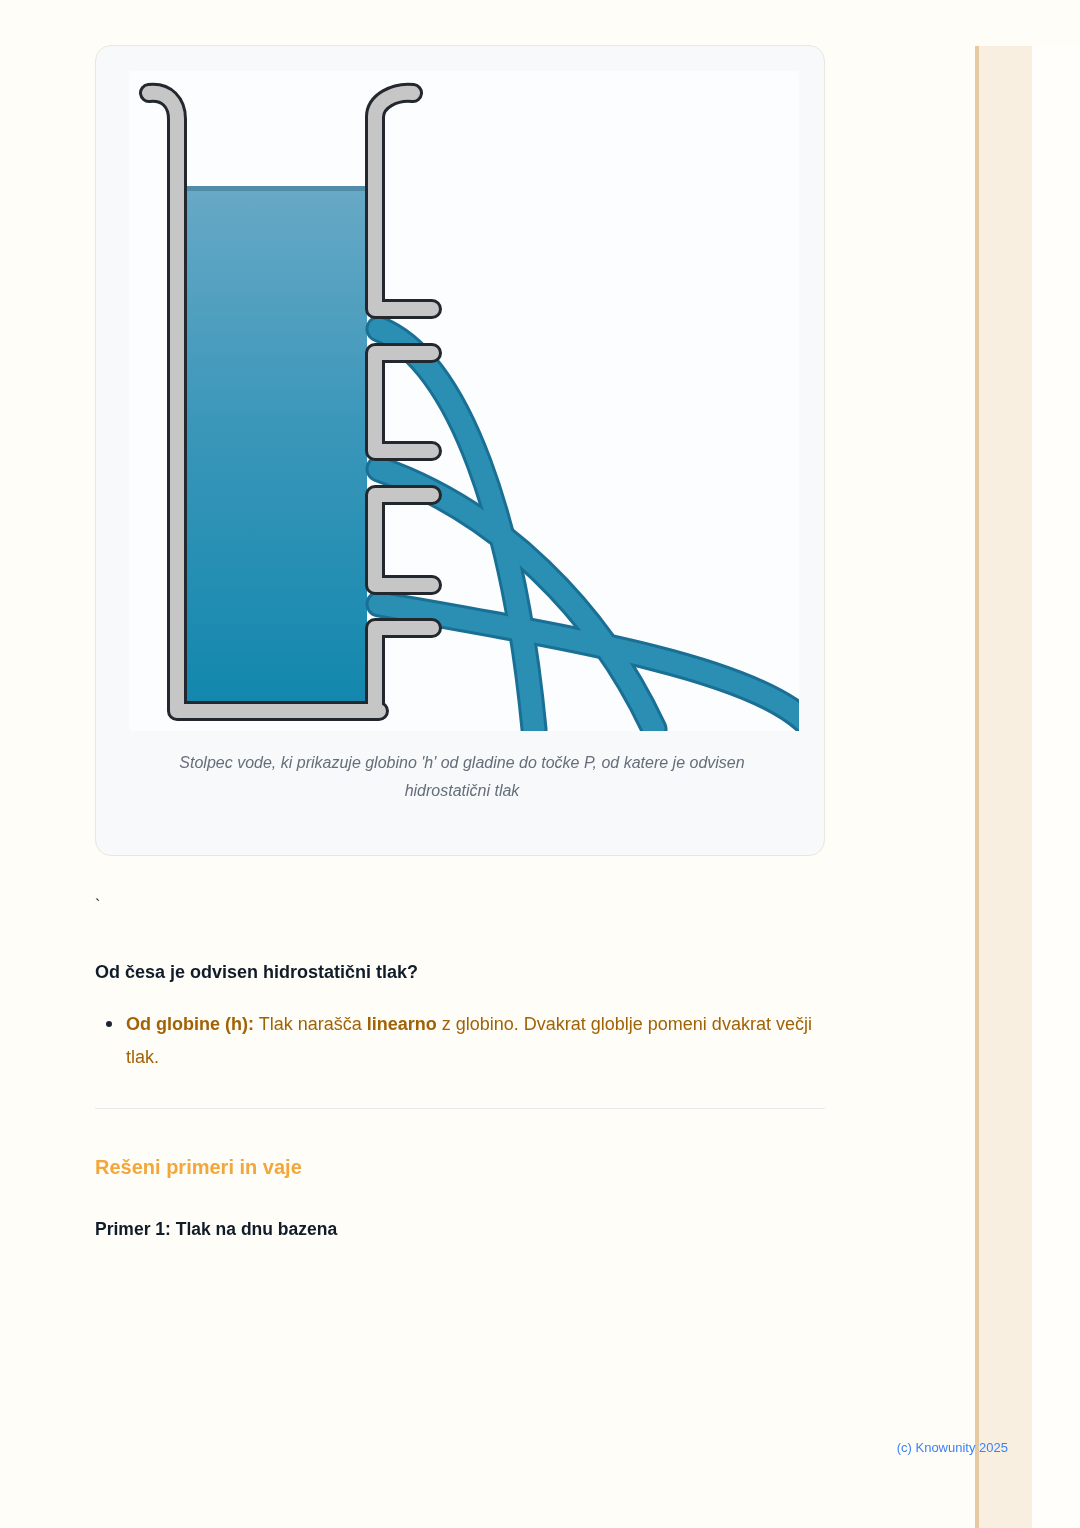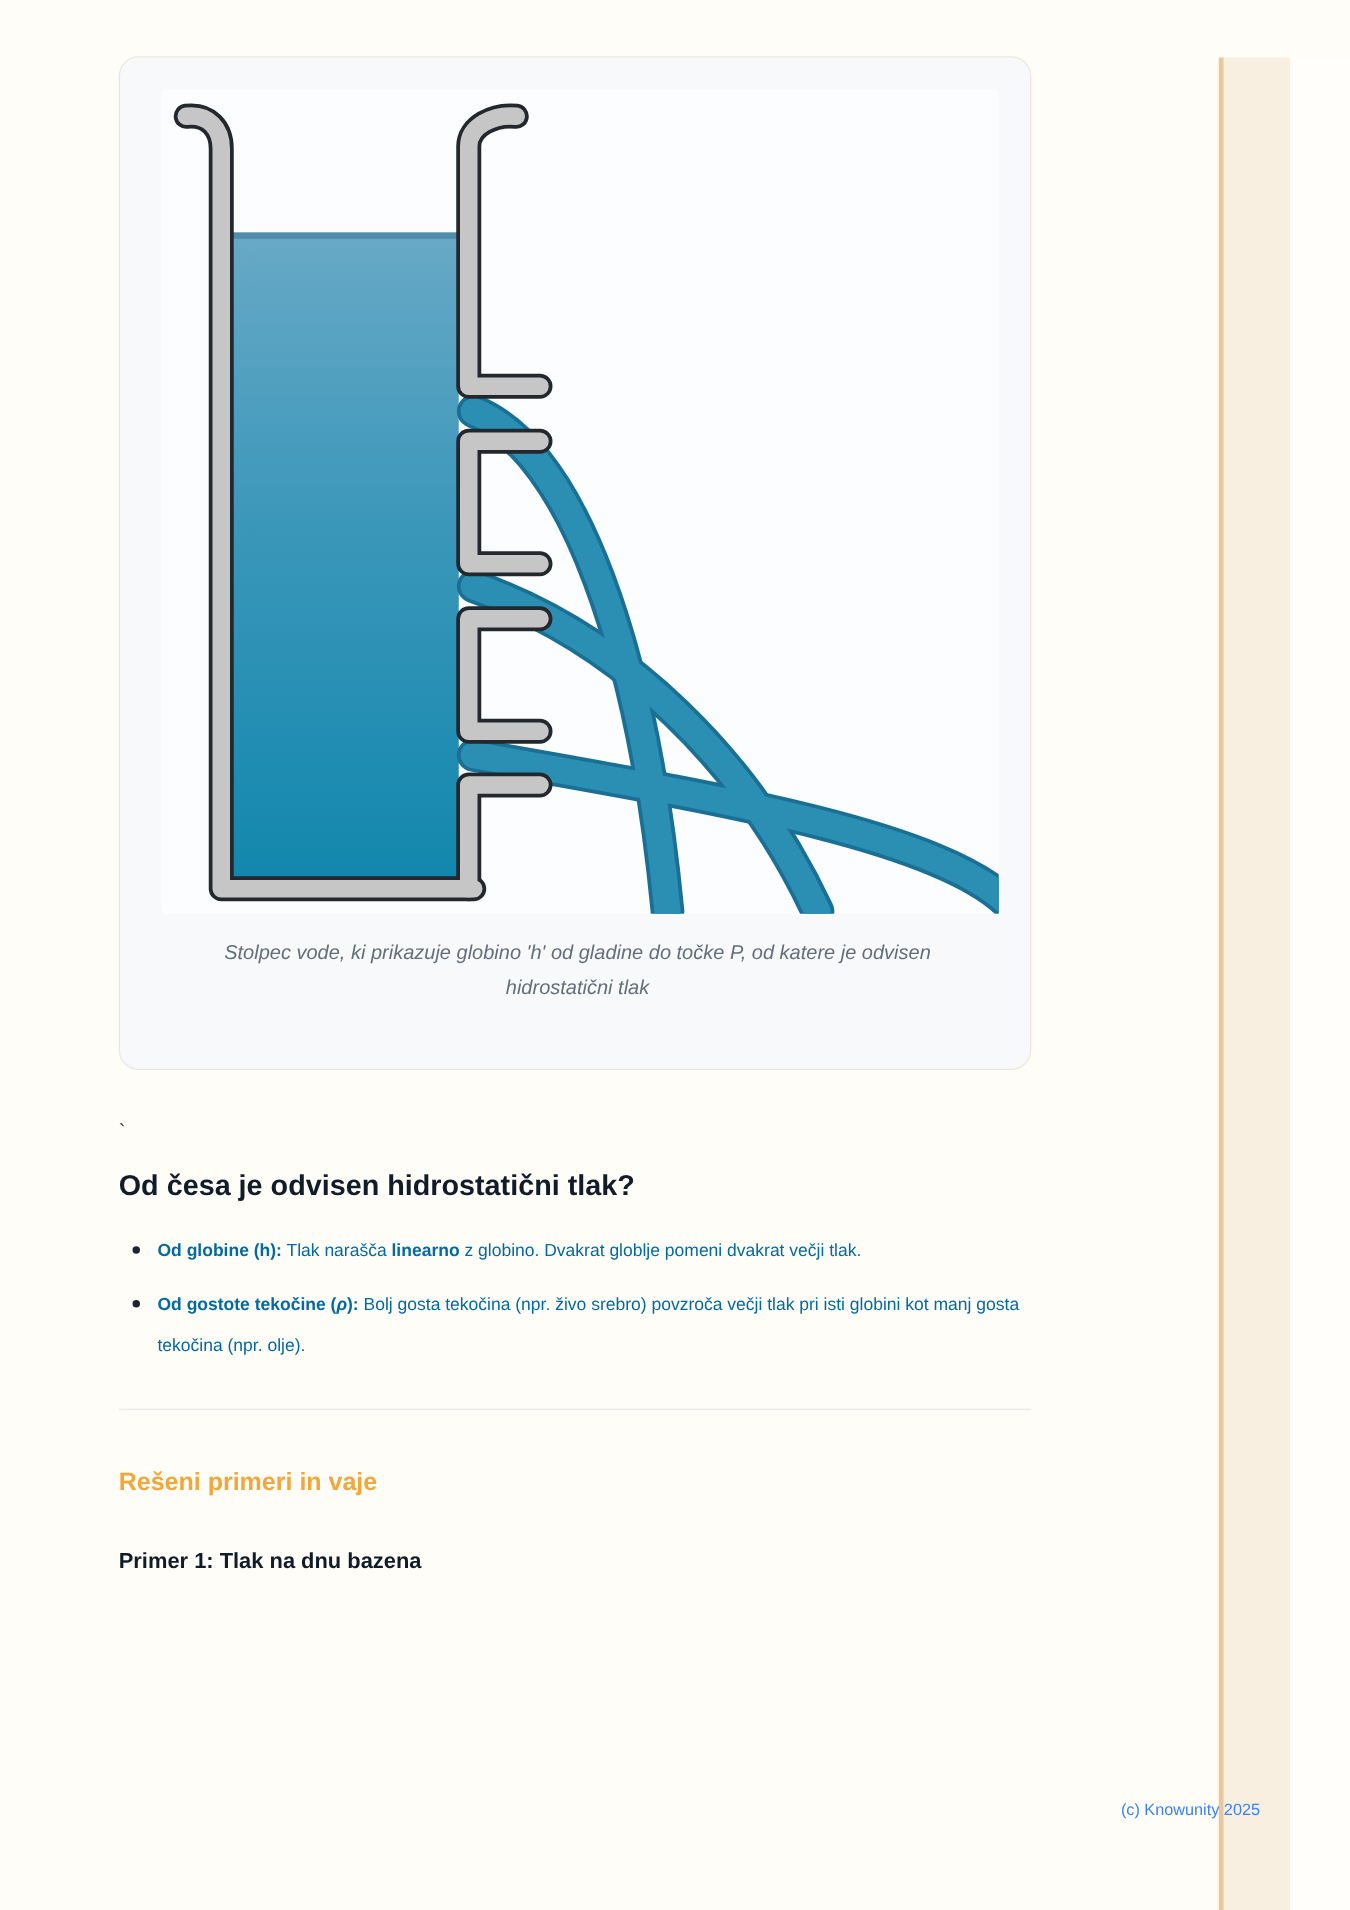--- a/index.html
+++ b/index.html
@@ -36,34 +36,34 @@
     text-align:center;
     font-style:italic;
     font-size:16px;
     line-height:28px;
     color:#646e7a;
   }
 
   .stray { margin-top:40px; font-size:16px; line-height:20px; color:#1b2533; }
 
   .h3 {
-    margin-top:20px;
-    font-size:23px;
+    margin-top:44px;
+    font-size:18px;
     font-weight:700;
     color:#111c2b;
     line-height:24px;
   }
 
   ul.bullets { margin-top:24px; list-style:none; }
   ul.bullets li {
     position:relative;
     padding-left:31px;
-    font-size:14px;
+    font-size:18px;
     line-height:33px;
-    color:#0369a1;
+    color:#a16207;
     margin-bottom:10px;
   }
   ul.bullets li::before {
     content:"";
     position:absolute;
     left:11px; top:13px;
     width:6px; height:6px;
     border-radius:50%;
     background:#1b2533;
   }
@@ -147,21 +147,20 @@
     </div>
     <div class="figure-caption">Stolpec vode, ki prikazuje globino 'h' od gladine do točke P, od katere je odvisen hidrostatični tlak</div>
   </div>
 
   <div class="stray">`</div>
 
   <div class="h3">Od česa je odvisen hidrostatični tlak?</div>
 
   <ul class="bullets">
       <li><span style="font-weight: 700;">Od globine (h):</span><span> Tlak narašča </span><span style="font-weight: 700;">linearno</span><span> z globino. Dvakrat globlje pomeni dvakrat večji tlak.</span></li>
-      <li><span style="font-weight: 700;">Od gostote tekočine (</span><span style="font-weight: 700; font-style: italic;">ρ</span><span style="font-weight: 700;">):</span><span> Bolj gosta tekočina (npr. živo srebro) povzroča večji tlak pri isti globini kot manj gosta tekočina (npr. olje).</span></li>
     </ul>
 
   <hr class="divider">
 
   <div class="h2">Rešeni primeri in vaje</div>
 
   <div class="h4">Primer 1: Tlak na dnu bazena</div>
 
 </div>
 

